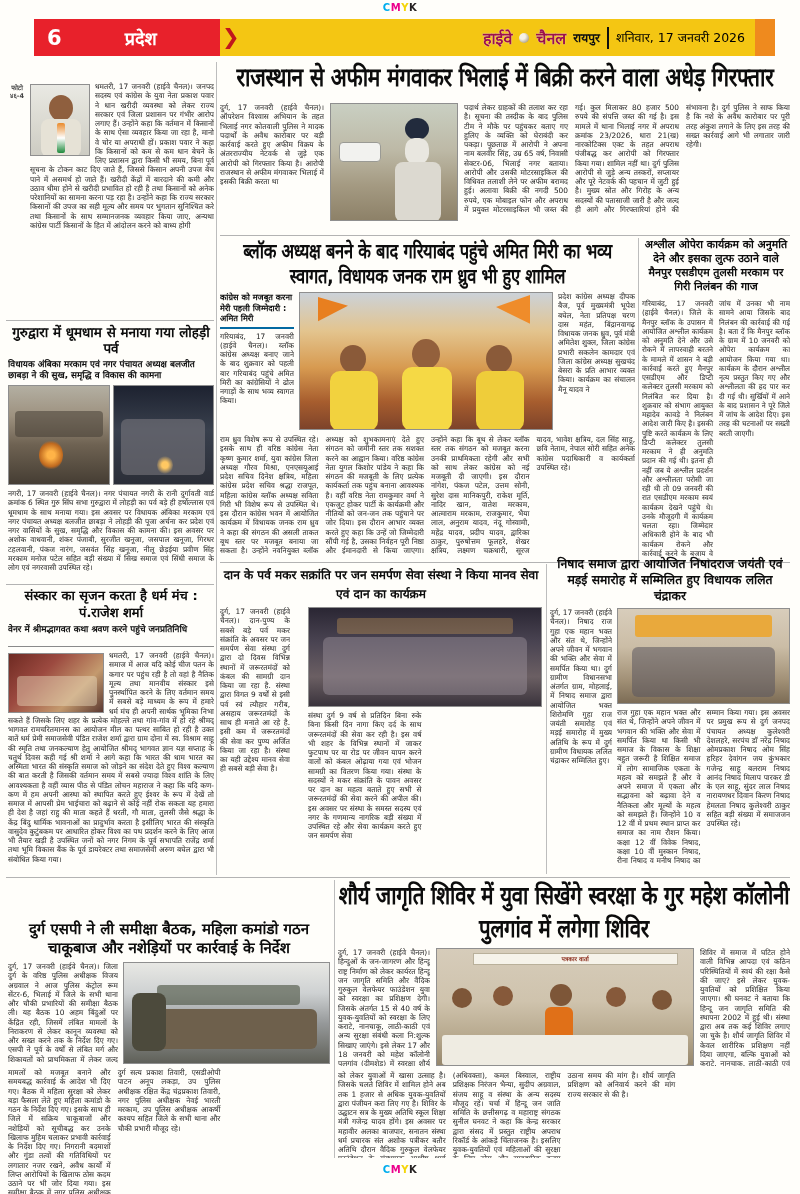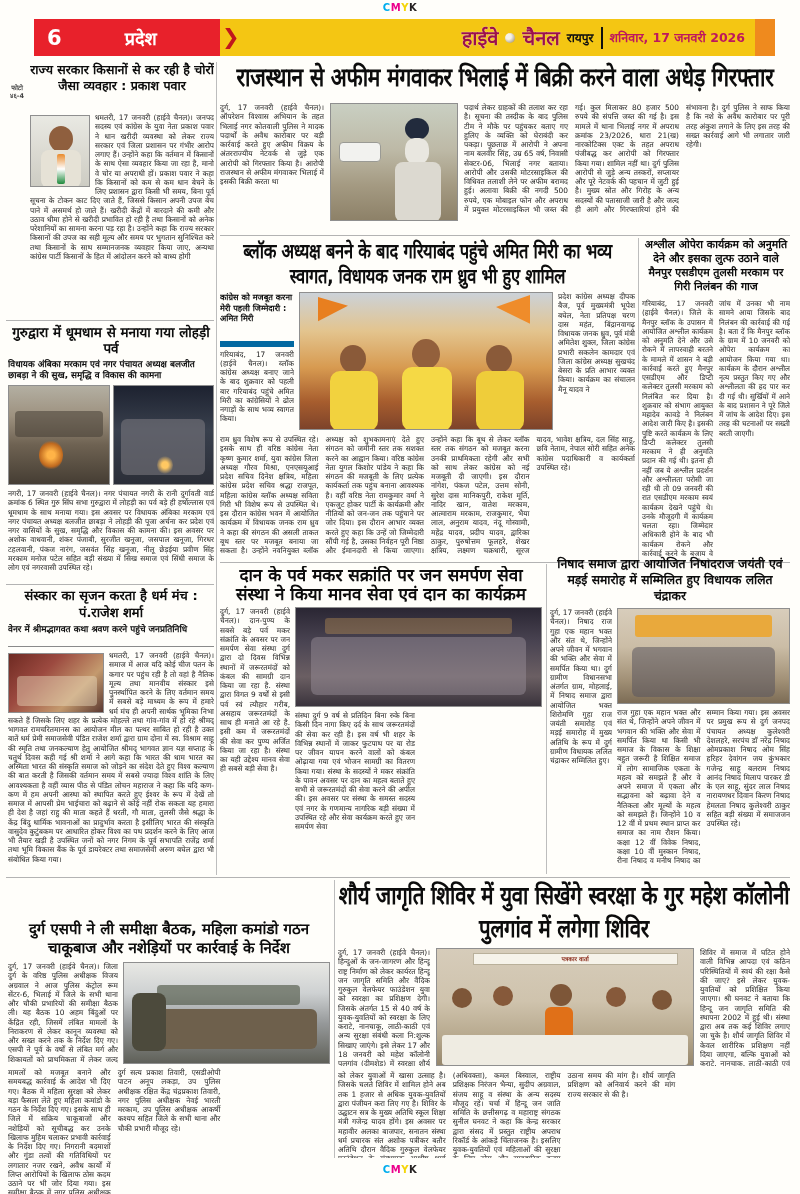--- a/index.html
+++ b/index.html
@@ -13,25 +13,25 @@
     font-size:10px; font-weight:bold; letter-spacing:.5px; }
   .cmyk .c{color:#00adee}.cmyk .m{color:#ec008c}.cmyk .y{color:#f4d50a}.cmyk .k{color:#231f20}
 
   
   .masthead { position:absolute; left:34px; top:19px; width:741px; height:37px; display:flex; }
   .mh-red { width:186px; background:#e8212b; color:#fff; display:flex; align-items:center; }
   .mh-num { font-size:21px; font-weight:bold; margin-left:13px; }
   .mh-section { flex:1; text-align:center; font-size:18px; font-weight:bold; }
   .mh-yellow { flex:1; background:#f4c613; display:flex; align-items:center; justify-content:flex-end; gap:7px; padding-right:10px; }
   .mh-chev { margin-right:auto; margin-left:2px; color:#c0161d; font-size:21px; font-weight:bold; line-height:37px; }
-  .mh-brand { font-size:20px; font-weight:bold; color:#9d1149; text-shadow:0 0 1px #fff; }
+  .mh-brand { font-size:16px; font-weight:bold; color:#9d1149; text-shadow:0 0 1px #fff; }
   .mh-globe { width:10px; height:10px; border-radius:50%; background:radial-gradient(circle at 35% 35%, #f6f2e7 30%, #b9ae97 70%, #8d6c3f); display:inline-block; }
   .mh-city { font-size:12px; font-weight:bold; color:#101010; }
   .mh-div { width:2px; height:22px; background:#101010; }
-  .mh-date { font-size:12.5px; font-weight:bold; color:#be185d;text-align:center; }
+  .mh-date { font-size:12.5px; font-weight:normal; color:#000000;text-align:center; }
   .mh-orange { width:20px; background:#ef8a1e; }
 
   .note { position:absolute; left:2px; top:84px; width:30px; text-align:center;
     font-size:6.5px; font-weight:bold; color:#444; line-height:8px; }
 
   
   .art { position:absolute; overflow:hidden; }
   .hl { font-weight:bold; text-align:center; color:#0c0c0c; }
   .hl-big { transform:scaleY(1.22); transform-origin:center top; letter-spacing:-.3px; }
   .sub { font-weight:bold; color:#101010; }
@@ -75,21 +75,20 @@
   <div class="vr" style="left:638px;top:238px;height:322px"></div>
   <div class="vr" style="left:546px;top:564px;height:310px"></div>
   <div class="vr" style="left:334px;top:880px;height:278px"></div>
   <div class="hrule" style="top:235px;left:220px;width:570px"></div>
   <div class="hrule" style="top:562px;left:220px;width:570px"></div>
   <div class="hrule" style="top:877px;left:6px;width:784px"></div>
   <div class="hrule" style="top:320px;left:6px;width:208px"></div>
   <div class="hrule" style="top:584px;left:6px;width:208px"></div>
 
   <div class="art" style="left:30px;top:62px;width:184px;height:256px">
-    <div class="hl" style="font-size:12.5px;line-height:15.5px">राज्य सरकार किसानों से कर रही है चोरों जैसा व्यवहार : प्रकाश पवार</div>
     <div class="bt" style="margin-top:20px;height:214px">
       <span class="ph" style="float:left;width:60px;height:72px;margin:2px 5px 2px 0;display:block;background:linear-gradient(180deg,#e9e9e3 0%,#dddcd4 45%,#cdccc3 100%)">
         <span class="dot" style="left:18px;top:10px;width:24px;height:26px;background:#8f5f3e"></span>
         <span class="dot" style="left:10px;top:34px;width:40px;height:38px;border-radius:8px;background:#e6e2d6"></span>
         <span class="dot" style="left:26px;top:38px;width:8px;height:30px;border-radius:2px;background:linear-gradient(180deg,#e98a2b,#ffffff,#1f8a3c)"></span>
       </span>
       <span>धमतरी, 17 जनवरी (हाईवे चैनल)। जनपद सदस्य एवं कांग्रेस के युवा नेता प्रकाश पवार ने धान खरीदी व्यवस्था को लेकर राज्य सरकार एवं जिला प्रशासन पर गंभीर आरोप लगाए हैं। उन्होंने कहा कि वर्तमान में किसानों के साथ ऐसा व्यवहार किया जा रहा है, मानो वे चोर या अपराधी हों। प्रकाश पवार ने कहा कि किसानों को कम से कम धान बेचने के लिए प्रशासन द्वारा किसी भी समय, बिना पूर्व सूचना के टोकन काट दिए जाते हैं, जिससे किसान अपनी उपज बेच पाने में असमर्थ हो जाते हैं। खरीदी केंद्रों में बारदाने की कमी और उठाव धीमा होने से खरीदी प्रभावित हो रही है तथा किसानों को अनेक परेशानियों का सामना करना पड़ रहा है। उन्होंने कहा कि राज्य सरकार किसानों की उपज का सही मूल्य और समय पर भुगतान सुनिश्चित करे तथा किसानों के साथ सम्मानजनक व्यवहार किया जाए, अन्यथा कांग्रेस पार्टी किसानों के हित में आंदोलन करने को बाध्य होगी</span>
     </div>
   </div>
 
@@ -104,21 +103,21 @@
         <span class="dot" style="left:64px;top:58px;width:46px;height:60px;border-radius:8px;background:#dcd9d0"></span>
       </div>
       <div class="bt" style="flex:1;height:118px;column-count:3;column-gap:7px;column-fill:auto">पदार्थ लेकर ग्राहकों की तलाश कर रहा है। सूचना की तस्दीक के बाद पुलिस टीम ने मौके पर पहुंचकर बताए गए हुलिए के व्यक्ति को घेराबंदी कर पकड़ा। पूछताछ में आरोपी ने अपना नाम बलवीर सिंह, उम्र 65 वर्ष, निवासी सेक्टर-06, भिलाई नगर बताया। आरोपी और उसकी मोटरसाइकिल की विधिवत तलाशी लेने पर अफीम बरामद हुई। अलावा बिक्री की नगदी 500 रुपये, एक मोबाइल फोन और अपराध में प्रयुक्त मोटरसाइकिल भी जब्त की गई। कुल मिलाकर 80 हजार 500 रुपये की संपत्ति जब्त की गई है। इस मामले में थाना भिलाई नगर में अपराध क्रमांक 23/2026, धारा 21(ख) नारकोटिक्स एक्ट के तहत अपराध पंजीबद्ध कर आरोपी को गिरफ्तार किया गया। शामिल नहीं था। दुर्ग पुलिस आरोपी से जुड़े अन्य तस्करों, सप्लायर और पूरे नेटवर्क की पहचान में जुटी हुई है। मुख्य स्रोत और गिरोह के अन्य सदस्यों की पतासाजी जारी है और जल्द ही आगे और गिरफ्तारियां होने की संभावना है। दुर्ग पुलिस ने साफ किया है कि नशे के अवैध कारोबार पर पूरी तरह अंकुश लगाने के लिए इस तरह की सख्त कार्रवाई आगे भी लगातार जारी रहेगी।</div>
     </div>
   </div>
 
   <div class="art" style="left:220px;top:238px;width:415px;height:322px">
     <div class="hl hl-big" style="font-size:16.5px;line-height:21px">ब्लॉक अध्यक्ष बनने के बाद गरियाबंद पहुंचे अमित मिरी का भव्य स्वागत, विधायक जनक राम ध्रुव भी हुए शामिल</div>
     <div class="row" style="margin-top:12px;gap:5px;height:138px">
       <div style="width:74px">
-        <div class="sub" style="font-size:8.2px;line-height:10.5px;border-bottom:6px solid #0369a1;padding-bottom:17px;margin-bottom:3px">कांग्रेस को मजबूत करना मेरी पहली जिम्मेदारी : अमित मिरी</div>
+        <div class="sub" style="font-size:8.2px;line-height:10.5px;border-bottom:2px solid #0369a1;padding-bottom:3px;margin-bottom:3px">कांग्रेस को मजबूत करना मेरी पहली जिम्मेदारी : अमित मिरी</div>
         <div class="bt" style="height:90px">गरियाबंद, 17 जनवरी (हाईवे चैनल)। ब्लॉक कांग्रेस अध्यक्ष बनाए जाने के बाद शुक्रवार को पहली बार गरियाबंद पहुंचे अमित मिरी का कांग्रेसियों ने ढोल नगाड़ों के साथ भव्य स्वागत किया।</div>
       </div>
       <div class="ph" style="width:254px;height:138px;background:linear-gradient(180deg,#ccd2d8 0%,#e3c48e 28%,#d79a50 55%,#a75d2e 80%,#7d432a 100%)">
         <span class="dot" style="left:18px;top:4px;width:30px;height:44px;border-radius:0;background:#e87f1f;clip-path:polygon(0 0,100% 20%,0 55%)"></span>
         <span class="dot" style="left:196px;top:2px;width:34px;height:48px;border-radius:0;background:#ef8c2a;clip-path:polygon(100% 0,0 25%,100% 60%)"></span>
         <span class="dot" style="left:40px;top:52px;width:26px;height:28px;background:#8a5a39"></span>
         <span class="dot" style="left:112px;top:46px;width:28px;height:30px;background:#93603c"></span>
         <span class="dot" style="left:186px;top:52px;width:26px;height:28px;background:#8a5a39"></span>
         <span class="dot" style="left:30px;top:78px;width:48px;height:60px;border-radius:10px;background:#f2d23e"></span>
         <span class="dot" style="left:102px;top:74px;width:50px;height:64px;border-radius:10px;background:#f5d945"></span>
@@ -155,22 +154,22 @@
     <div class="sub" style="font-size:8.8px;line-height:11px;margin-top:3px;border-bottom:1px solid #8a8a8a;padding-bottom:11px">वेनर में श्रीमद्भागवत कथा श्रवण करने पहुंचे जनप्रतिनिधि</div>
     <div class="bt" style="margin-top:4px;height:228px">
       <span class="ph" style="float:left;width:96px;height:60px;margin:2px 5px 2px 0;display:block;background:linear-gradient(135deg,#6e2a22 0%,#9c4a40 35%,#c49a6e 70%,#5a3830 100%)">
         <span class="dot" style="left:8px;top:22px;width:80px;height:30px;border-radius:4px;background:rgba(235,220,190,.45)"></span>
       </span>
       <span>धमतरी, 17 जनवरी (हाईवे चैनल)। समाज में आज यदि कोई चीज पतन के कगार पर पहुंच रही है तो वहां है नैतिक मूल्य तथा मानवीय संस्कार इसे पुनर्स्थापित करने के लिए वर्तमान समय में सबसे बड़े माध्यम के रूप में हमारे धर्म मंच ही अपनी सार्थक भूमिका निभा सकते हैं जिसके लिए शहर के प्रत्येक मोहल्ले तथा गांव-गांव में हो रहे श्रीमद् भागवत रामचरितमानस का आयोजन मील का पत्थर साबित हो रही है उक्त बातें धर्म प्रेमी समाजसेवी पंडित राजेश शर्मा द्वारा ग्राम दोना में स्व. विश्राम साहू की स्मृति तथा जनकल्याण हेतु आयोजित श्रीमद् भागवत ज्ञान यज्ञ सप्ताह के चतुर्थ दिवस कही गई श्री शर्मा ने आगे कहा कि भारत की धाम भारत का अस्मिता भारत की संस्कृति समाज को जोड़ने का संदेश देते हुए विश्व कल्याण की बात करती है जिसकी वर्तमान समय में सबसे ज्यादा विश्व शांति के लिए आवश्यकता है वहीं व्यास पीठ से पंडित लोचन महाराज ने कहा कि यदि कण-कण में हम अपनी आस्था को स्थापित करते हुए ईश्वर के रूप में देखें तो समाज में आपसी प्रेम भाईचारा को बढ़ाने से कोई नहीं रोक सकता यह हमारा ही देश है जहां राहु की माता कहते हैं धरती, गौ माता, तुलसी जैसे श्रद्धा के केंद्र बिंदु धार्मिक भावनाओं का प्रादुर्भाव करता है इसीलिए भारत की संस्कृति वासुदेव कुटुंबकम पर आधारित होकर विश्व का पथ प्रदर्शन करने के लिए आज भी तैयार खड़ी है उपस्थित जनों को नगर निगम के पूर्व सभापति राजेंद्र शर्मा तथा भूमि विकास बैंक के पूर्व डायरेक्टर तथा समाजसेवी अरुण बघेल द्वारा भी संबोधित किया गया।</span>
     </div>
   </div>
 
   <div class="art" style="left:220px;top:566px;width:322px;height:308px">
-    <div class="hl" style="font-size:17px;line-height:18.5px">दान के पर्व मकर सक्रांति पर जन समर्पण सेवा संस्था ने किया मानव सेवा एवं दान का कार्यक्रम</div>
-    <div class="row" style="margin-top:4px;gap:5px;height:262px">
+    <div class="hl" style="font-size:12px;line-height:18.5px">दान के पर्व मकर सक्रांति पर जन समर्पण सेवा संस्था ने किया मानव सेवा एवं दान का कार्यक्रम</div>
+    <div class="row" style="margin-top:4px;gap:18px;height:262px">
       <div class="bt" style="width:70px;height:262px">दुर्ग, 17 जनवरी (हाईवे चैनल)। दान-पुण्य के सबसे बड़े पर्व मकर संक्रांति के अवसर पर जन समर्पण सेवा संस्था दुर्ग द्वारा दो दिवस विभिन्न स्थानों में जरूरतमंदों को कंबल की सामग्री दान किया जा रहा है. संस्था द्वारा विगत 9 वर्षों से इसी पर्व स्वं त्यौहार गरीब, असहाय जरूरतमंदों के साथ ही मनाते आ रहे है. इसी कम में जरूरतमंदों की सेवा कर पुण्य अर्जित किया जा रहा है। संस्था का यही उद्देश्य मानव सेवा ही सबसे बड़ी सेवा है।</div>
       <div style="flex:1">
         <div class="ph" style="height:100px;background:linear-gradient(180deg,#2a2633 0%,#4a4452 35%,#6b5f63 70%,#3a333c 100%)">
           <span class="dot" style="left:6%;top:30%;width:88%;height:58px;border-radius:6px;background:rgba(150,140,150,.5)"></span>
           <span class="dot" style="left:12%;top:10%;width:76%;height:16px;border-radius:3px;background:rgba(210,160,90,.35)"></span>
         </div>
         <div class="bt" style="margin-top:4px;height:156px;column-count:2;column-gap:7px;column-fill:auto">संस्था दुर्ग 9 वर्ष से प्रतिदिन बिना रुके बिना किसी दिन नागा किए दर्द के साथ जरूरतमंदों की सेवा कर रही है। इस वर्ष भी शहर के विभिन्न स्थानों में जाकर फुटपाथ पर या रोड पर जीवन यापन करने वालों को कंबल ओढ़ाया गया एवं भोजन सामग्री का वितरण किया गया। संस्था के सदस्यों ने मकर संक्रांति के पावन अवसर पर दान का महत्व बताते हुए सभी से जरूरतमंदों की सेवा करने की अपील की। इस अवसर पर संस्था के समस्त सदस्य एवं नगर के गणमान्य नागरिक बड़ी संख्या में उपस्थित रहे और सेवा कार्यक्रम करते हुए जन समर्पण सेवा</div>
       </div>
     </div>
   </div>

